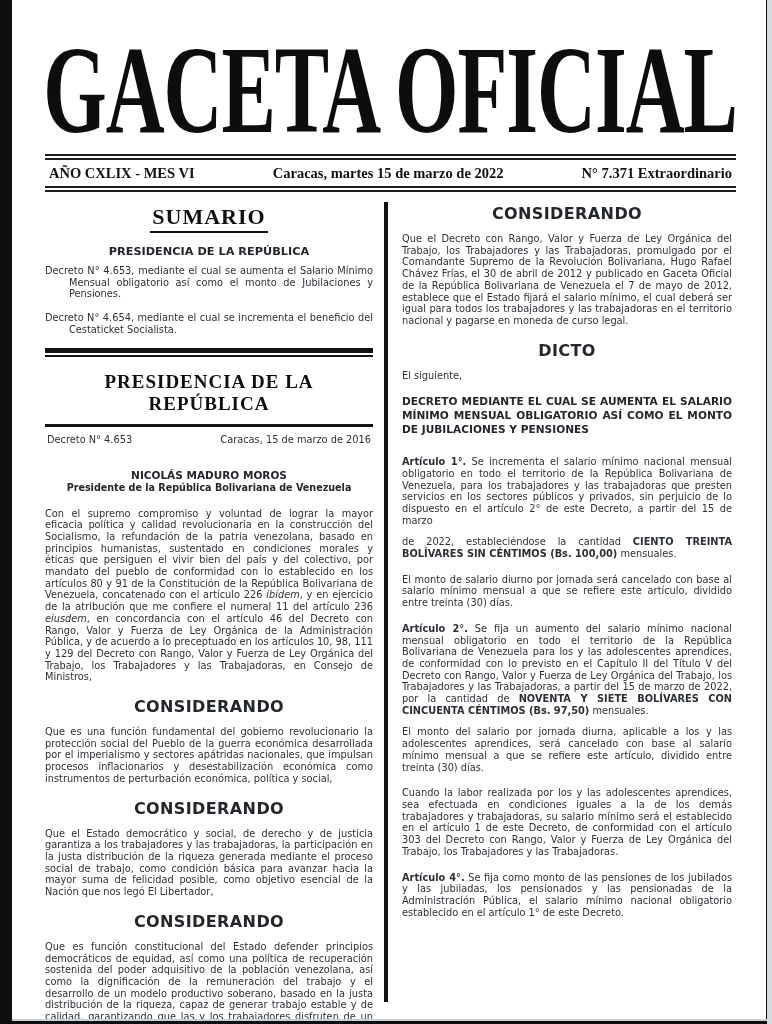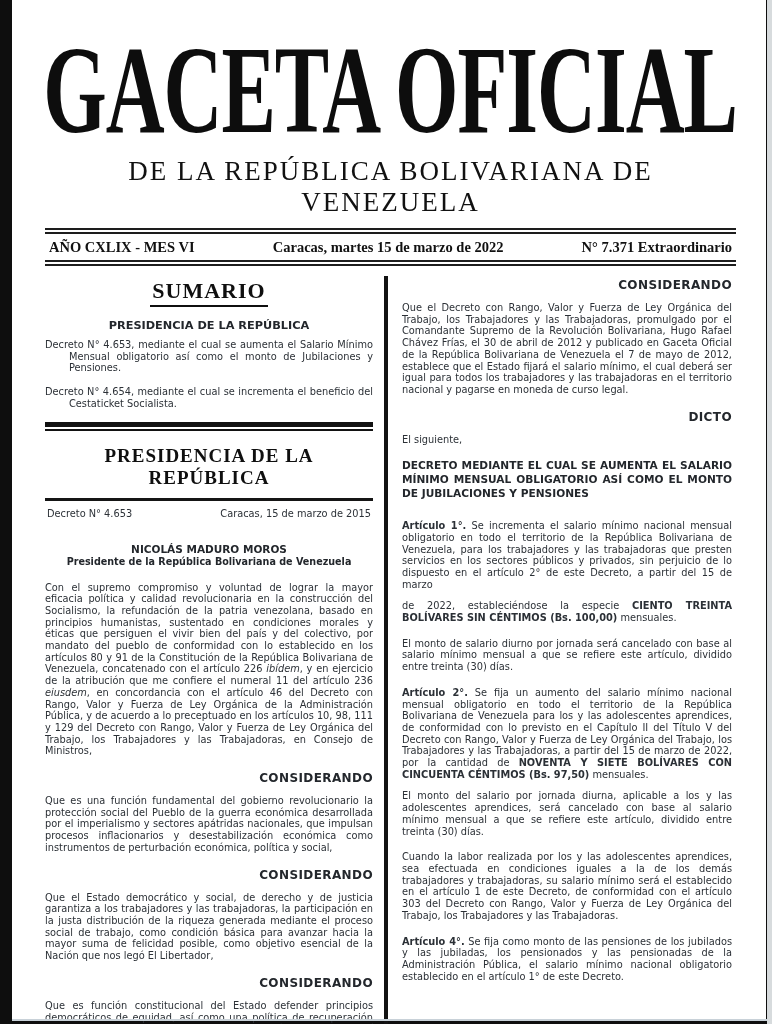--- a/index.html
+++ b/index.html
@@ -25,21 +25,21 @@
 
   
   .columns{display:flex;align-items:stretch;margin-top:8px;min-height:738px;}
   .col{width:328px;color:#2b3036;}
   .col.left{}
   .col.right{width:330px;}
   .col-divider{width:4px;background:#121212;margin:2px 14px 42px 11px;}
 
   
   .p{font-size:9.8px;line-height:11.7px;text-align:justify;margin:0 0 10px;}
-  .subhead{font-size:12px;font-weight:bold;text-align:right;letter-spacing:.4px;color:#23272c;
+  .subhead{font-size:16px;font-weight:bold;text-align:center;letter-spacing:.4px;color:#23272c;
            margin:14px 0 10px;}
   b{font-weight:bold;}
   i{font-style:italic;}
 
   
   .sumario-title{text-align:center;margin:4px 0 12px;}
   .sumario-title span{display:inline-block;font-family:"Liberation Serif",serif;font-weight:bold;
                       font-size:22px;color:#0f0f0f;letter-spacing:1px;border-bottom:2px solid #0f0f0f;
                       padding:0 2px 1px;}
   .sumario-section{font-size:11.3px;font-weight:bold;text-align:center;color:#23272c;margin:0 0 7px;}
@@ -63,21 +63,20 @@
 </head>
 <body>
 
 <div class="canvas">
   <div class="page">
     <div class="content">
 
       <div class="masthead-title-wrap">
         <div class="masthead-title">GACETA OFICIAL</div>
       </div>
-      <div class="masthead-subtitle">DE LA REPÚBLICA BOLIVARIANA DE VENEZUELA</div>
 
       <div class="double-rule"></div>
       <div class="dateline">
         <span>AÑO CXLIX  -  MES VI</span>
         <span>Caracas, martes 15 de marzo de 2022</span>
         <span>N° 7.371 Extraordinario</span>
       </div>
       <div class="double-rule"></div>
 
       <div class="columns">
@@ -91,21 +90,21 @@
           <div class="sumario-item">Decreto N° 4.653, mediante el cual se aumenta el Salario Mínimo Mensual obligatorio así como el monto de Jubilaciones y Pensiones.</div>
           <div class="sumario-item">Decreto N° 4.654, mediante el cual se incrementa el beneficio del Cestaticket Socialista.</div>
 
           <div class="rule-thickthin"></div>
 
           <div class="big-section-title">PRESIDENCIA DE LA REPÚBLICA</div>
           <div class="title-rule"></div>
 
           <div class="decree-row">
             <span>Decreto N° 4.653</span>
-            <span>Caracas, 15 de marzo de 2015</span>
+            <span>Caracas, 15 de marzo de 2016</span>
           </div>
 
           <div class="author-block">
             <div class="author-name">NICOLÁS MADURO MOROS</div>
             <div class="author-title">Presidente de la República Bolivariana de Venezuela</div>
           </div>
 
           <p class="p"><span>Con el supremo compromiso y voluntad de lograr la mayor eficacia política y calidad revolucionaria en la construcción del Socialismo, la refundación de la patria venezolana, basado en principios humanistas, sustentado en condiciones morales y éticas que persiguen el vivir bien del país y del colectivo, por mandato del pueblo de conformidad con lo establecido en los artículos 80 y 91 de la Constitución de la República Bolivariana de Venezuela, concatenado con el artículo 226 </span><i>ibídem</i><span>, y en ejercicio de la atribución que me confiere el numeral 11 del artículo 236 </span><i>eiusdem</i><span>, en concordancia con el artículo 46 del Decreto con Rango, Valor y Fuerza de Ley Orgánica de la Administración Pública, y de acuerdo a lo preceptuado en los artículos 10, 98, 111 y 129 del Decreto con Rango, Valor y Fuerza de Ley Orgánica del Trabajo, los Trabajadores y las Trabajadoras, en Consejo de Ministros,</span></p>
 
           <div class="subhead">CONSIDERANDO</div>
@@ -124,21 +123,21 @@
 
           <div class="subhead" style="margin-top:4px;">CONSIDERANDO</div>
           <p class="p">Que el Decreto con Rango, Valor y Fuerza de Ley Orgánica del Trabajo, los Trabajadores y las Trabajadoras, promulgado por el Comandante Supremo de la Revolución Bolivariana, Hugo Rafael Chávez Frías, el 30 de abril de 2012 y publicado en Gaceta Oficial de la República Bolivariana de Venezuela el 7 de mayo de 2012, establece que el Estado fijará el salario mínimo, el cual deberá ser igual para todos los trabajadores y las trabajadoras en el territorio nacional y pagarse en moneda de curso legal.</p>
 
           <div class="subhead">DICTO</div>
           <p class="p">El siguiente,</p>
 
           <div class="decree-title" style="margin-top:14px;">DECRETO MEDIANTE EL CUAL SE AUMENTA EL SALARIO MÍNIMO MENSUAL OBLIGATORIO ASÍ COMO EL MONTO DE JUBILACIONES Y PENSIONES</div>
 
           <p class="p"><b>Artículo 1°.</b><span> Se incrementa el salario mínimo nacional mensual obligatorio en todo el territorio de la República Bolivariana de Venezuela, para los trabajadores y las trabajadoras que presten servicios en los sectores públicos y privados, sin perjuicio de lo dispuesto en el artículo 2° de este Decreto, a partir del 15 de marzo</span></p>
-          <p class="p gap-top"><span>de 2022, estableciéndose la especie </span><b>CIENTO TREINTA BOLÍVARES SIN CÉNTIMOS (Bs. 100,00)</b><span> mensuales.</span></p>
+          <p class="p gap-top"><span>de 2022, estableciéndose la cantidad </span><b>CIENTO TREINTA BOLÍVARES SIN CÉNTIMOS (Bs. 100,00)</b><span> mensuales.</span></p>
           <p class="p" style="margin-top:14px;">El monto de salario diurno por jornada será cancelado con base al salario mínimo mensual a que se refiere este artículo, dividido entre treinta (30) días.</p>
 
           <p class="p" style="margin-top:14px;"><b>Artículo 2°.</b><span> Se fija un aumento del salario mínimo nacional mensual obligatorio en todo el territorio de la República Bolivariana de Venezuela para los y las adolescentes aprendices, de conformidad con lo previsto en el Capítulo II del Título V del Decreto con Rango, Valor y Fuerza de Ley Orgánica del Trabajo, los Trabajadores y las Trabajadoras, a partir del 15 de  marzo de 2022, por la cantidad de </span><b>NOVENTA Y SIETE BOLÍVARES CON CINCUENTA CÉNTIMOS (Bs. 97,50)</b><span> mensuales.</span></p>
           <p class="p" style="margin-top:8px;">El monto del salario por jornada diurna, aplicable a los y las adolescentes aprendices, será cancelado con base al salario mínimo mensual a que se refiere este artículo, dividido entre treinta (30) días.</p>
           <p class="p" style="margin-top:14px;">Cuando la labor realizada por los y las adolescentes aprendices, sea efectuada en condiciones iguales a la de los demás trabajadores y trabajadoras, su salario mínimo será el establecido en el artículo 1 de este Decreto, de conformidad con el artículo 303 del Decreto con Rango, Valor y Fuerza de Ley Orgánica del Trabajo, los Trabajadores y las Trabajadoras.</p>
 
           <p class="p" style="margin-top:14px;"><b>Artículo 4°.</b><span> Se fija como monto de las pensiones de los jubilados y las jubiladas, los pensionados y las pensionadas de la Administración Pública, el salario mínimo nacional obligatorio establecido en el artículo 1° de este Decreto.</span></p>
         </div>
 
       </div>

